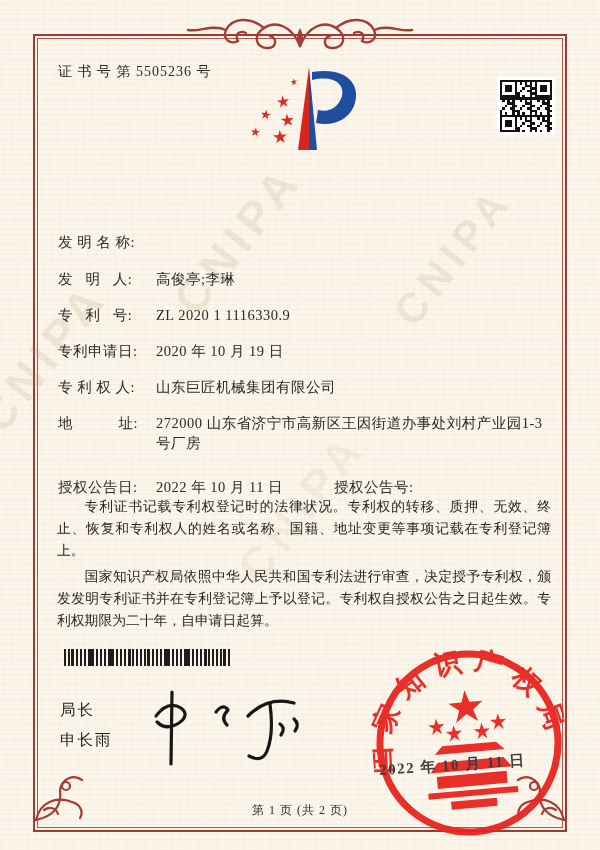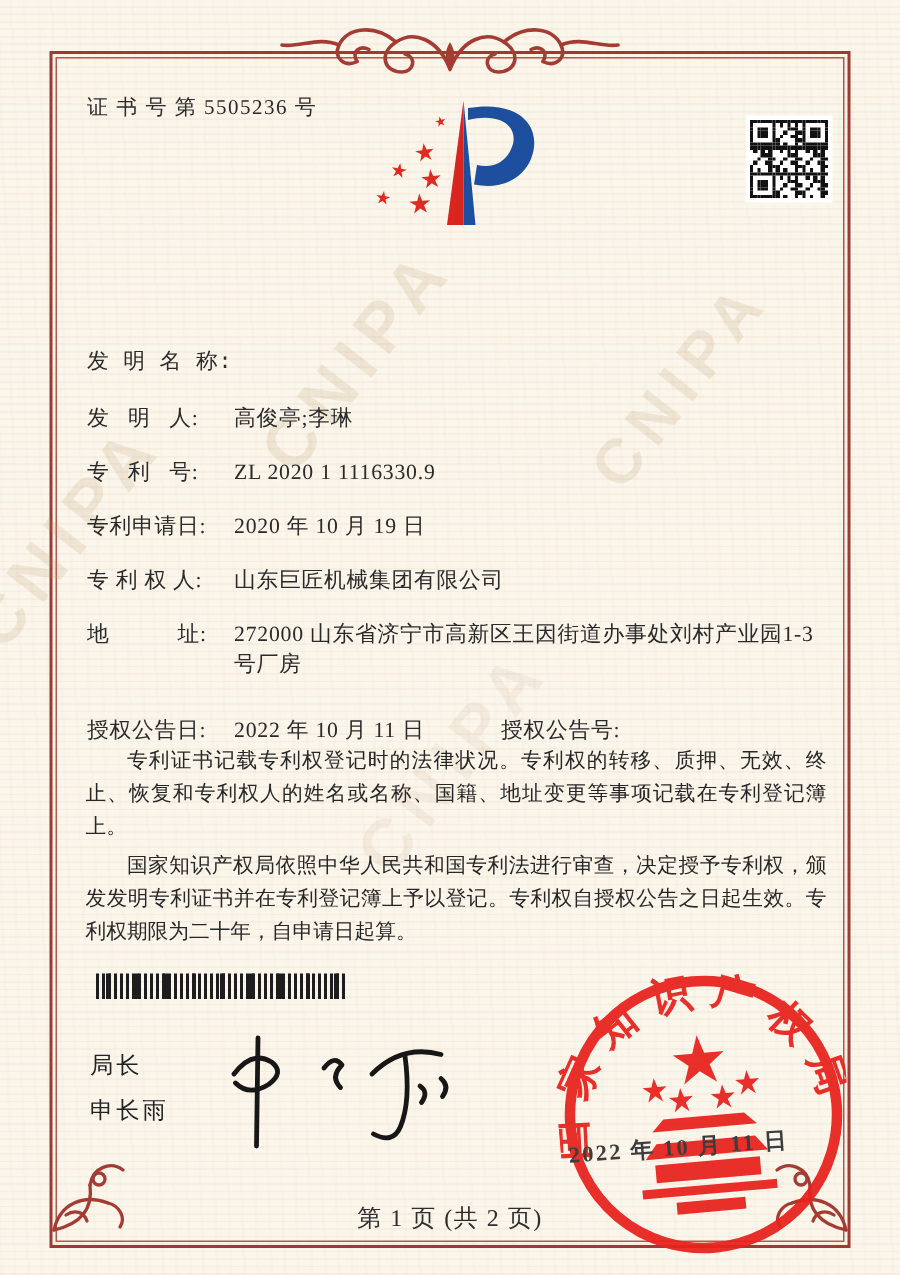--- a/index.html
+++ b/index.html
@@ -44,21 +44,21 @@
   .qr-grid i{display:block;}
   .qr-grid i.on{background:#111;}
   
   .title{position:absolute;left:0;right:0;top:157px;text-align:center;
          font-size:31px;font-weight:bold;color:#1b1b1b;letter-spacing:0.55em;text-indent:0.55em;z-index:4;}
   
   .fields{position:absolute;left:58px;top:232px;right:48px;z-index:4;color:#2a2a2a;}
   .frow{display:flex;align-items:flex-start;margin-bottom:16px;font-size:14.5px;line-height:20px;}
   .flabel{white-space:pre;flex:0 0 98px;letter-spacing:0.5px;}
   .fvalue{flex:1 1 auto;letter-spacing:0.5px;}
-  .frow.gap-lg{margin-bottom:17px;font-family:Liberation Mono, monospace;}
+  .frow.gap-lg{margin-bottom:17px;}
   .grant .fvalue1{flex:0 0 178px;}
   .grant .flabel2{white-space:pre;flex:0 0 102px;letter-spacing:0.5px;}
   
   .bodytext{position:absolute;left:57px;right:49px;top:496px;z-index:4;color:#262626;
             font-size:13.8px;line-height:22px;text-align:justify;}
   .bodytext p{margin:0 0 4px 0;text-indent:2em;}
   
   .barcode{position:absolute;left:64px;top:649px;width:168px;height:17px;z-index:4;
     background:
       repeating-linear-gradient(90deg,#1d1d1d 0 2px,transparent 2px 4px),
@@ -66,21 +66,21 @@
   }
   
   .exec{position:absolute;left:60px;top:700px;z-index:4;font-size:15.5px;color:#222;letter-spacing:2px;}
   .exec div{margin-bottom:9px;}
   .signature{position:absolute;left:128px;top:684px;width:195px;height:88px;z-index:4;}
   
   .seal{position:absolute;left:372px;top:646px;width:194px;height:194px;z-index:5;transform:rotate(-5deg);opacity:0.94;}
   .seal-date{position:absolute;left:379px;top:756px;z-index:6;transform:rotate(-4deg);
              font-size:15px;font-weight:bold;color:#3d3d3d;letter-spacing:1.5px;white-space:nowrap;}
   
-  .footer{position:absolute;left:0;right:0;top:802px;text-align:center;font-size:16px;color:#2e2e2e;letter-spacing:1px;z-index:4;}
+  .footer{position:absolute;left:0;right:0;top:802px;text-align:center;font-size:12px;color:#2e2e2e;letter-spacing:1px;z-index:4;}
 </style>
 </head>
 <body>
 
 <div class="page">
 
   <div class="wm wm1">CNIPA</div>
   <div class="wm wm2">CNIPA</div>
   <div class="wm wm3">CNIPA</div>
   <div class="wm wm4">CNIPA</div>

